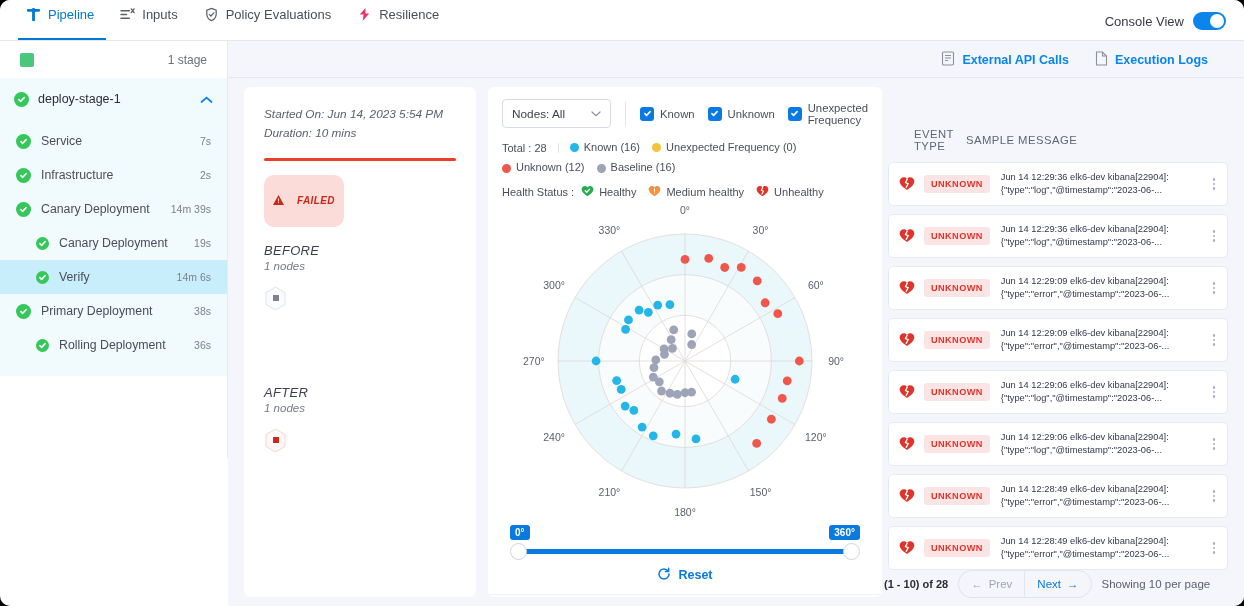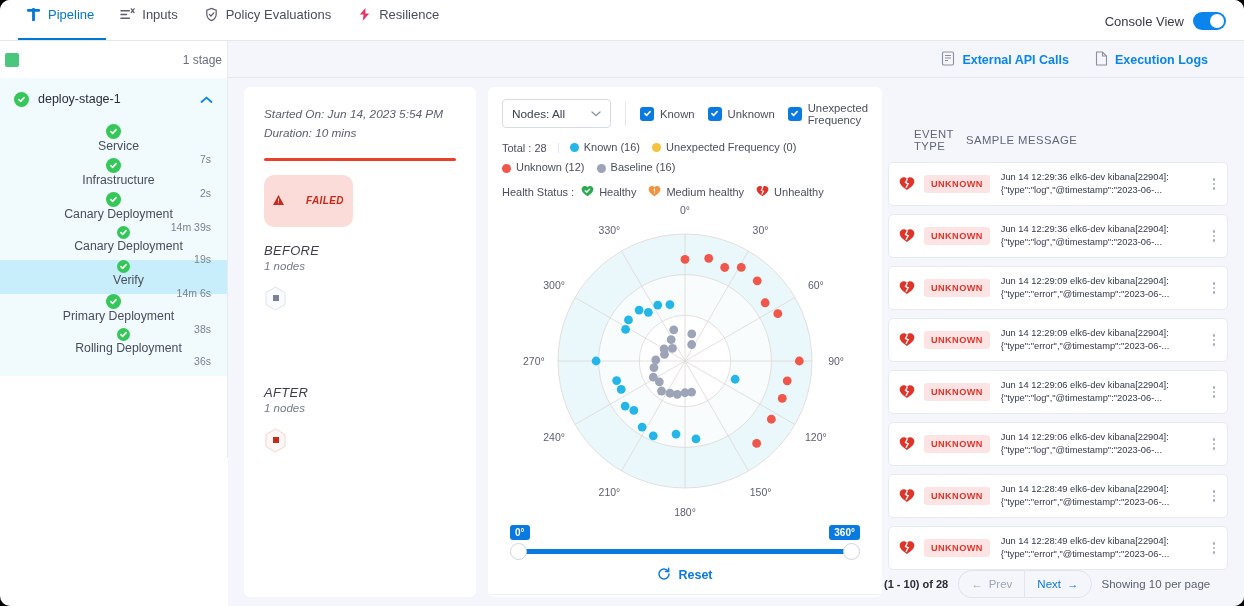--- a/index.html
+++ b/index.html
@@ -45,21 +45,21 @@
   }
 
   
   .subhead{
     position:absolute; left:0; top:41px; width:1244px; height:37px;
     background:#f4f6fc; border-bottom:1px solid #e4e8ee;
   }
   .subhead-left{
     position:absolute; left:0; top:0; width:228px; height:37px;
     background:#fff; border-right:1px solid #e7eaf0;
-    display:flex; align-items:center; padding:0 5px;
+    display:flex; align-items:center; padding:0 20px;
   }
   .green-square{ width:14px; height:14px; background:#4bc77d; border-radius:2px;}
   .stage-count{ margin-left:auto; font-size:12px; color:#6b6f7d;}
   .tabbar{
     position:absolute; left:228px; top:0; height:37px;
     display:flex; align-items:flex-end; padding-left:20px; gap:16px;
   }
   .tab{
     font-size:12.5px; color:#5c6070; padding:0 3px 7px; cursor:pointer;
     border-bottom:2px solid transparent;
@@ -81,21 +81,21 @@
   }
   .stage-header{
     display:flex; align-items:center; height:42px; padding:0 14px;
     background:#f1fafd; cursor:pointer;
   }
   .stage-header .title{ font-size:12.5px; color:#2b2d38; margin-left:9px;}
   .chev{ margin-left:auto; color:#0a85ec; font-size:13px; line-height:1;}
   .steps{ background:#f1fafd; padding:4px 0 14px;}
   .step{
     display:flex; align-items:center; height:34px; padding:0 16px 0 16px;
-    cursor:pointer; font-size:12.3px; color:#4a4e5c;flex-direction:column;
+    cursor:pointer; font-size:12.3px; color:#4a4e5c;
   }
   .step.indent{ padding-left:36px;}
   .step.sel{ background:#c9eefb;}
   .step .lbl{ margin-left:10px;}
   .step .dur{ margin-left:auto; font-size:10.5px; color:#7b8090;}
   .ok{
     width:15px;height:15px;border-radius:50%;background:#35c759;
     display:inline-flex;align-items:center;justify-content:center;flex:none;
   }
   .ok svg{ width:9px;height:9px;}
@@ -106,21 +106,21 @@
     position:absolute; left:228px; top:78px; width:1016px; height:528px;
     background:#f4f6fc; padding:9px 9px 0 16px;
   }
   .ov-card{
     position:absolute; left:244px; top:87px; width:232px; height:510px;
     background:#fff; border-radius:6px; padding:18px 20px;font-style:italic;
   }
   .ov-line{ font-size:11.8px; color:#5c6070; line-height:1.65;}
   .redbar{ height:3px; background:#e8402a; border-radius:2px; margin:14px 0 14px;}
   .failed-chip{
-    display:inline-flex; align-items:center; gap:22px;
+    display:inline-flex; align-items:center; gap:13px;
     background:#fbdcd9; color:#c8291a; font-size:10px; font-weight:bold;
     letter-spacing:.4px; padding:20px 9px; border-radius:10px;
   }
   .sect-title{ margin-top:16px; font-size:13px; color:#3c3f4c; letter-spacing:.3px;}
   .sect-sub{ font-size:11.5px; color:#767b8a; margin-top:2px;}
   .hexwrap{ margin-top:14px; }
   .hex{
     width:23px; height:25px; position:relative;
     display:inline-flex; align-items:center; justify-content:center;
   }

